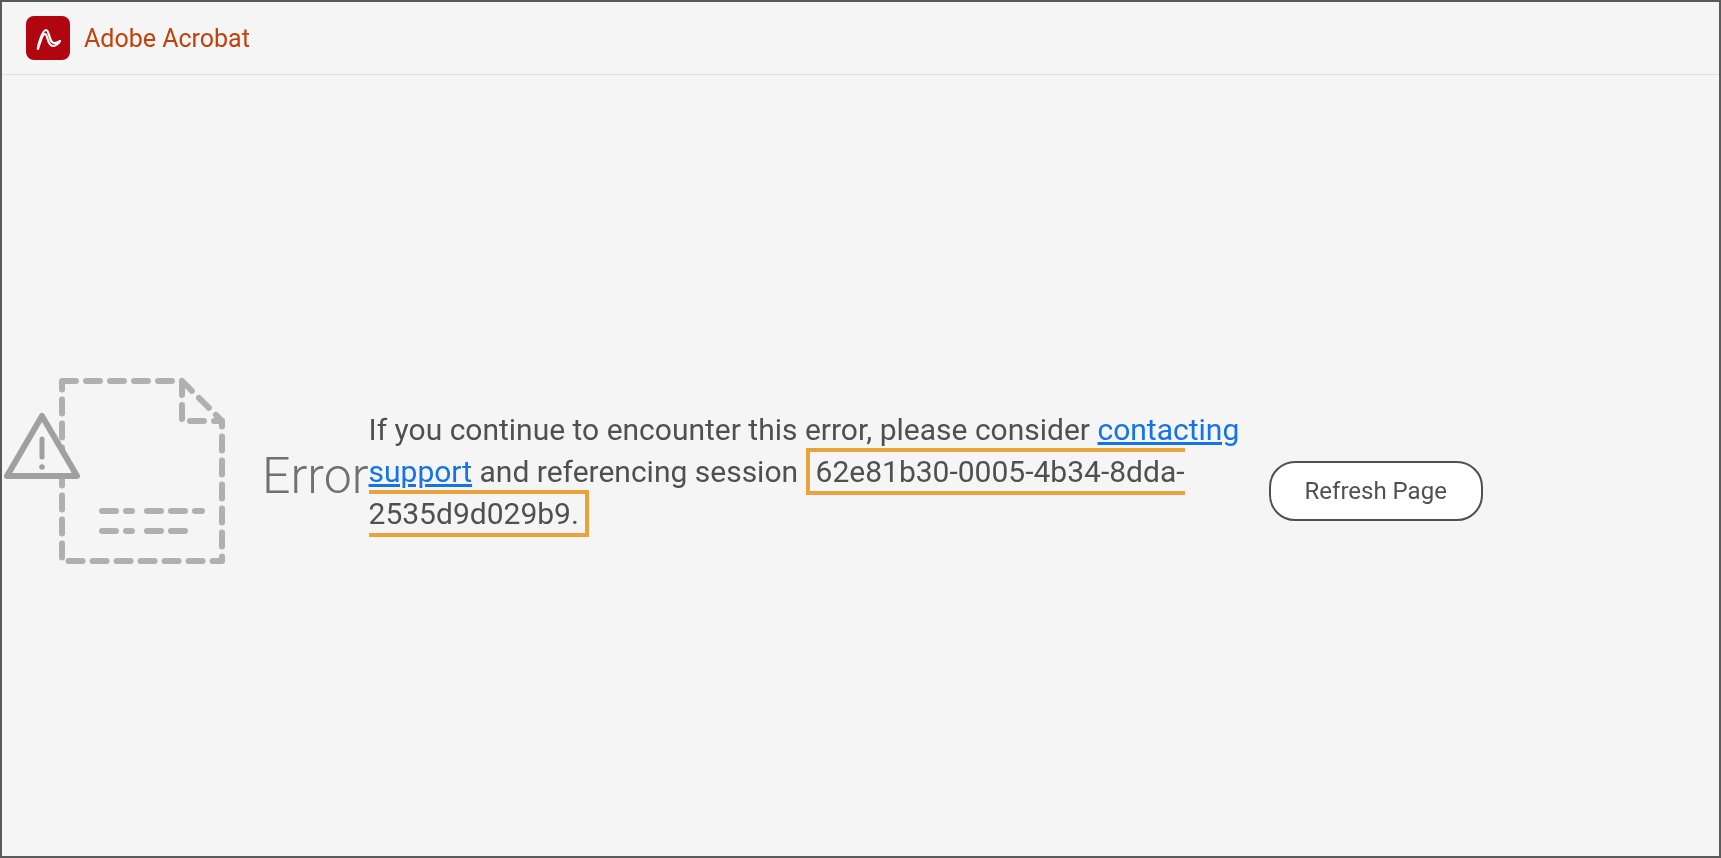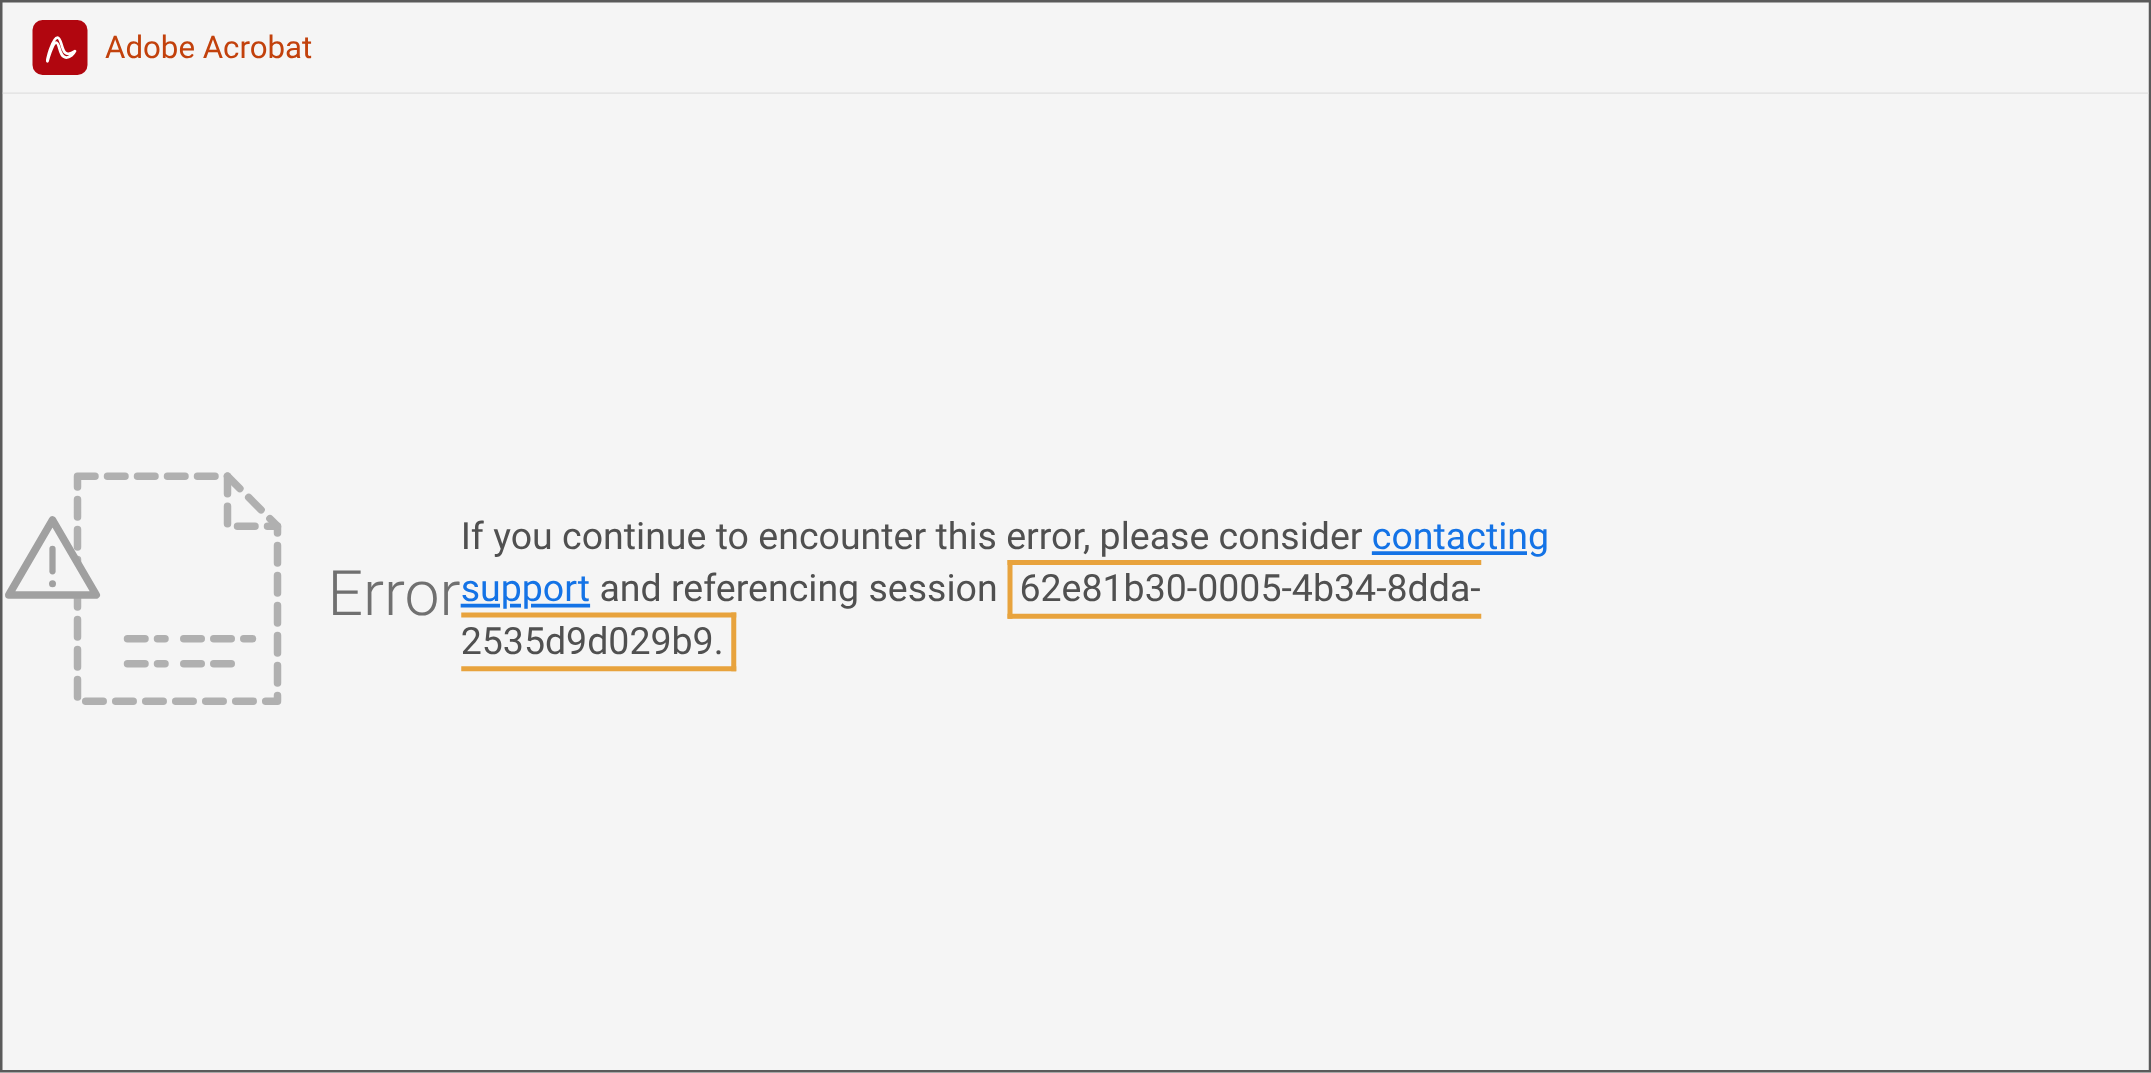--- a/index.html
+++ b/index.html
@@ -114,14 +114,15 @@
     </svg>
   </div>
 
   <div class="error-title">Error</div>
 
 
   <div class="error-detail">
     <span>If you continue to encounter this error, please consider </span><a class="support-link">contacting support</a><span> and referencing session </span><span class="session-id">62e81b30-0005-4b34-8dda-2535d9d029b9.</span>
   </div>
 
+  <button class="refresh-btn">Refresh Page</button>
 
 </div>
 
 </body></html>

